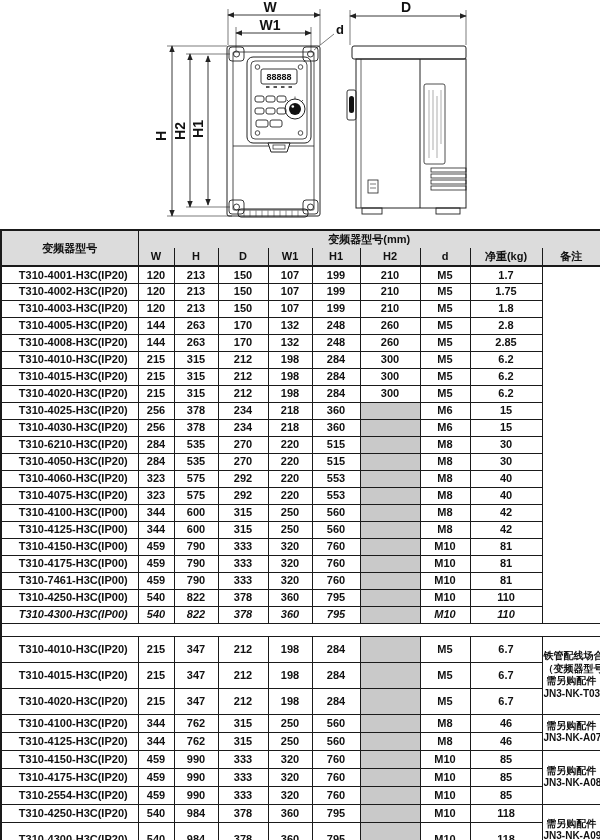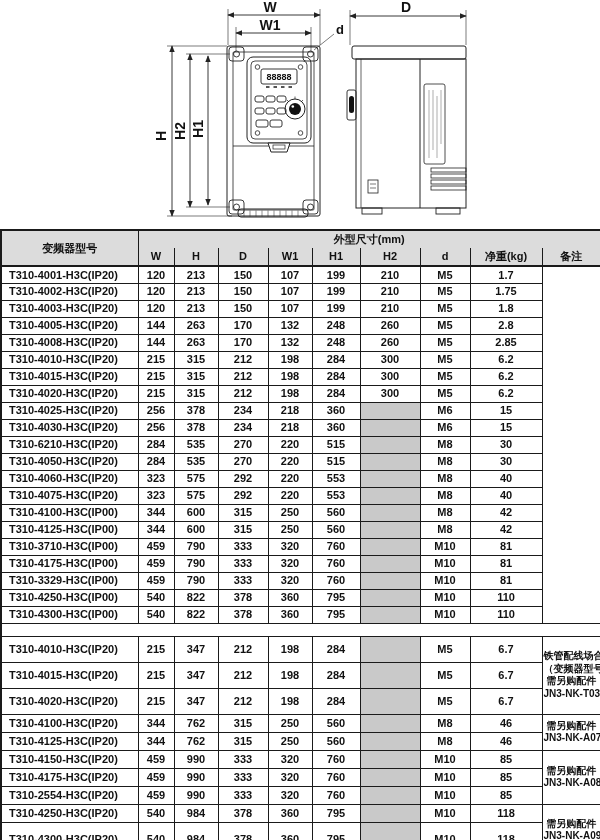--- a/index.html
+++ b/index.html
@@ -22,21 +22,21 @@
   .spec th,.spec td{
     border:1px solid var(--border);
     padding:0;text-align:center;vertical-align:middle;line-height:1.12;
     overflow:hidden;white-space:nowrap;
   }
   .spec thead tr{height:18px;}
   .spec th{background:var(--header-bg);font-weight:bold;}
   .spec th.group{border-bottom:none;}
   .spec tr.hdr2 th{border-top:none;border-bottom:2px solid var(--border);}
   .spec th.model-h{border-bottom:2px solid var(--border);}
-  .spec td.model{text-align:left;padding-left:7px;}
+  .spec td.model{text-align:center;padding-left:7px;}
   .spec td.empty{background:var(--gray-cell);}
   .spec td.gap{height:12px;background:#fff;}
   .spec td.remark{font-size:10px;padding:0 1px;}
   .spec td.remark div{white-space:nowrap;line-height:1.25;}
   .spec td.blank{background:#fff;}
 </style>
 </head>
 <body>
 
 <div class="sheet">
@@ -196,21 +196,21 @@
       <col style="width:44px">
         <col style="width:48px">
         <col style="width:60px">
         <col style="width:50px">
       <col style="width:72px">
         <col style="width:59px">
     </colgroup>
     <thead>
       <tr>
         <th class="model-h" rowspan="2">变频器型号</th>
-        <th class="group" colspan="9">外型尺寸(mm)</th>
+        <th class="group" colspan="9">变频器型号(mm)</th>
       </tr>
       <tr class="hdr2">
         <th>W</th>
         <th>H</th>
         <th>D</th>
         <th>W1</th>
         <th>H1</th>
         <th>H2</th>
         <th>d</th>
         <th>净重(kg)</th>
@@ -389,21 +389,21 @@
           <td>344</td>
           <td>600</td>
           <td>315</td>
           <td>250</td>
           <td>560</td>
           <td class="empty"></td>
           <td>M8</td>
           <td>42</td>
         </tr>
         <tr style="height: 17px;">
-          <td class="model">T310-3710-H3C(IP00)</td>
+          <td class="model">T310-4150-H3C(IP00)</td>
           <td>459</td>
           <td>790</td>
           <td>333</td>
           <td>320</td>
           <td>760</td>
           <td class="empty"></td>
           <td>M10</td>
           <td>81</td>
         </tr>
         <tr style="height: 17px;">
@@ -411,42 +411,42 @@
           <td>459</td>
           <td>790</td>
           <td>333</td>
           <td>320</td>
           <td>760</td>
           <td class="empty"></td>
           <td>M10</td>
           <td>81</td>
         </tr>
         <tr style="height: 17px;">
-          <td class="model">T310-3329-H3C(IP00)</td>
+          <td class="model">T310-7461-H3C(IP00)</td>
           <td>459</td>
           <td>790</td>
           <td>333</td>
           <td>320</td>
           <td>760</td>
           <td class="empty"></td>
           <td>M10</td>
           <td>81</td>
         </tr>
         <tr style="height: 17px;">
           <td class="model">T310-4250-H3C(IP00)</td>
           <td>540</td>
           <td>822</td>
           <td>378</td>
           <td>360</td>
           <td>795</td>
           <td class="empty"></td>
           <td>M10</td>
           <td>110</td>
         </tr>
-        <tr style="height: 17px;">
+        <tr style="height: 17px; font-style: italic;">
           <td class="model">T310-4300-H3C(IP00)</td>
           <td>540</td>
           <td>822</td>
           <td>378</td>
           <td>360</td>
           <td>795</td>
           <td class="empty"></td>
           <td>M10</td>
           <td>110</td>
         </tr>

